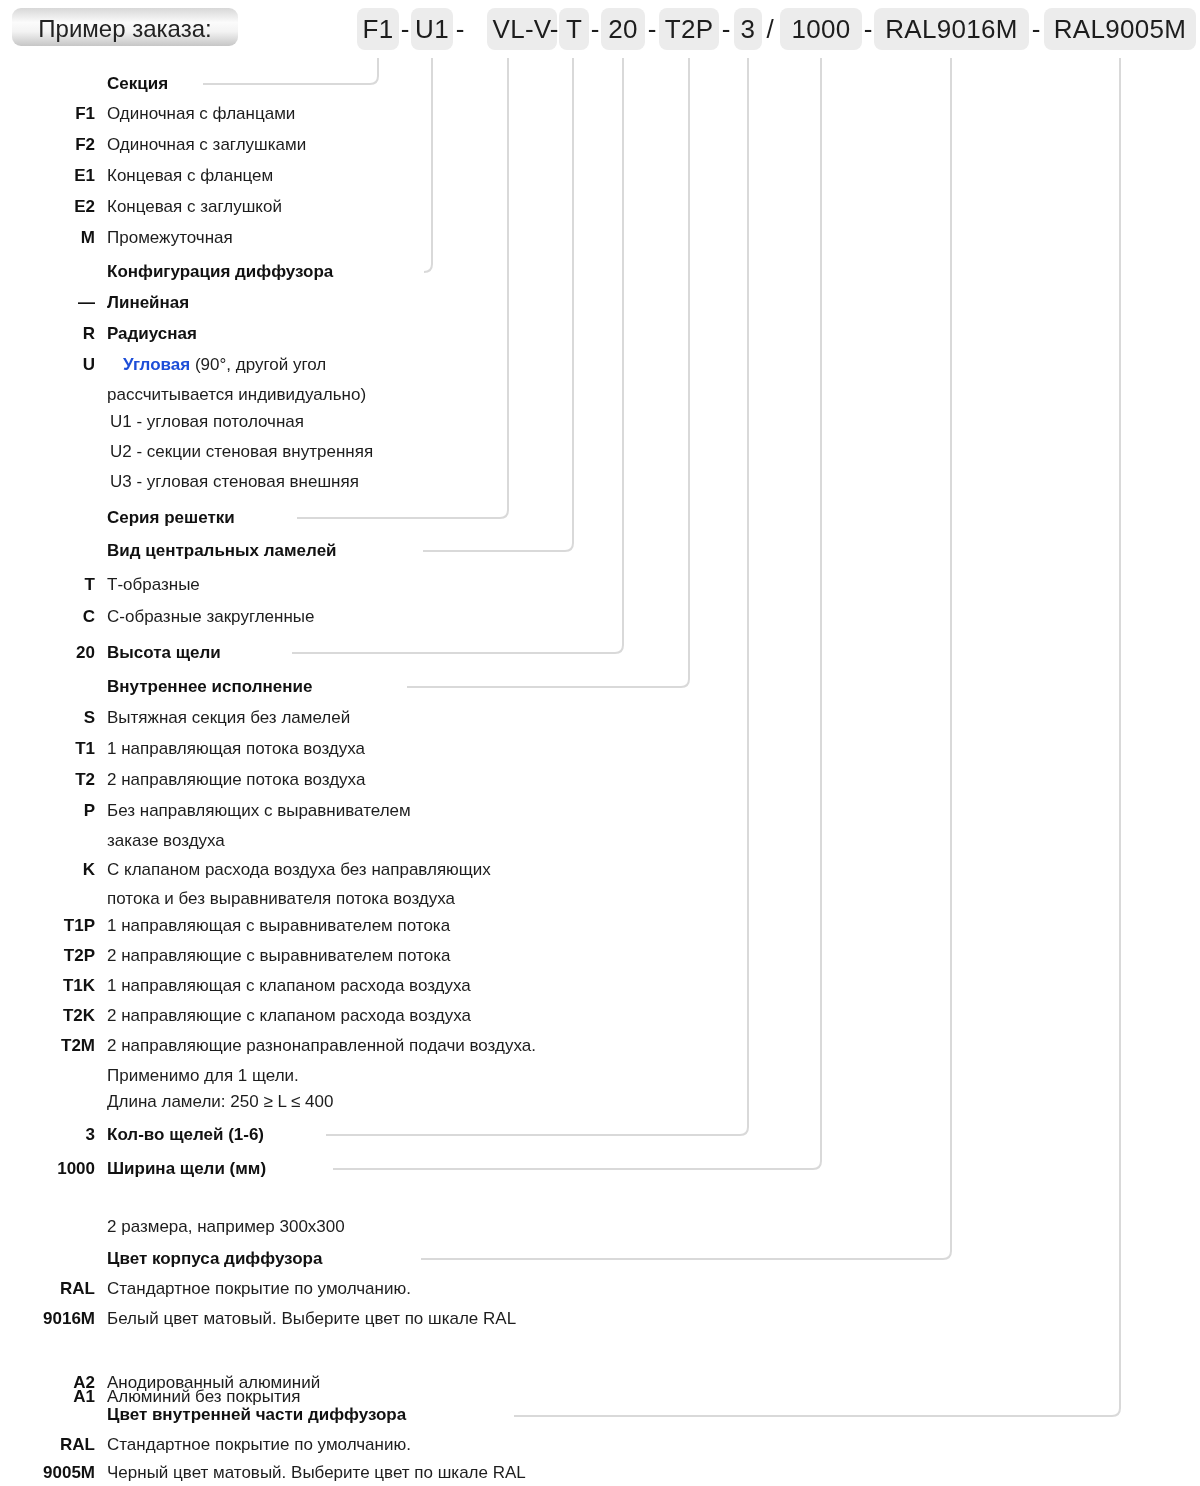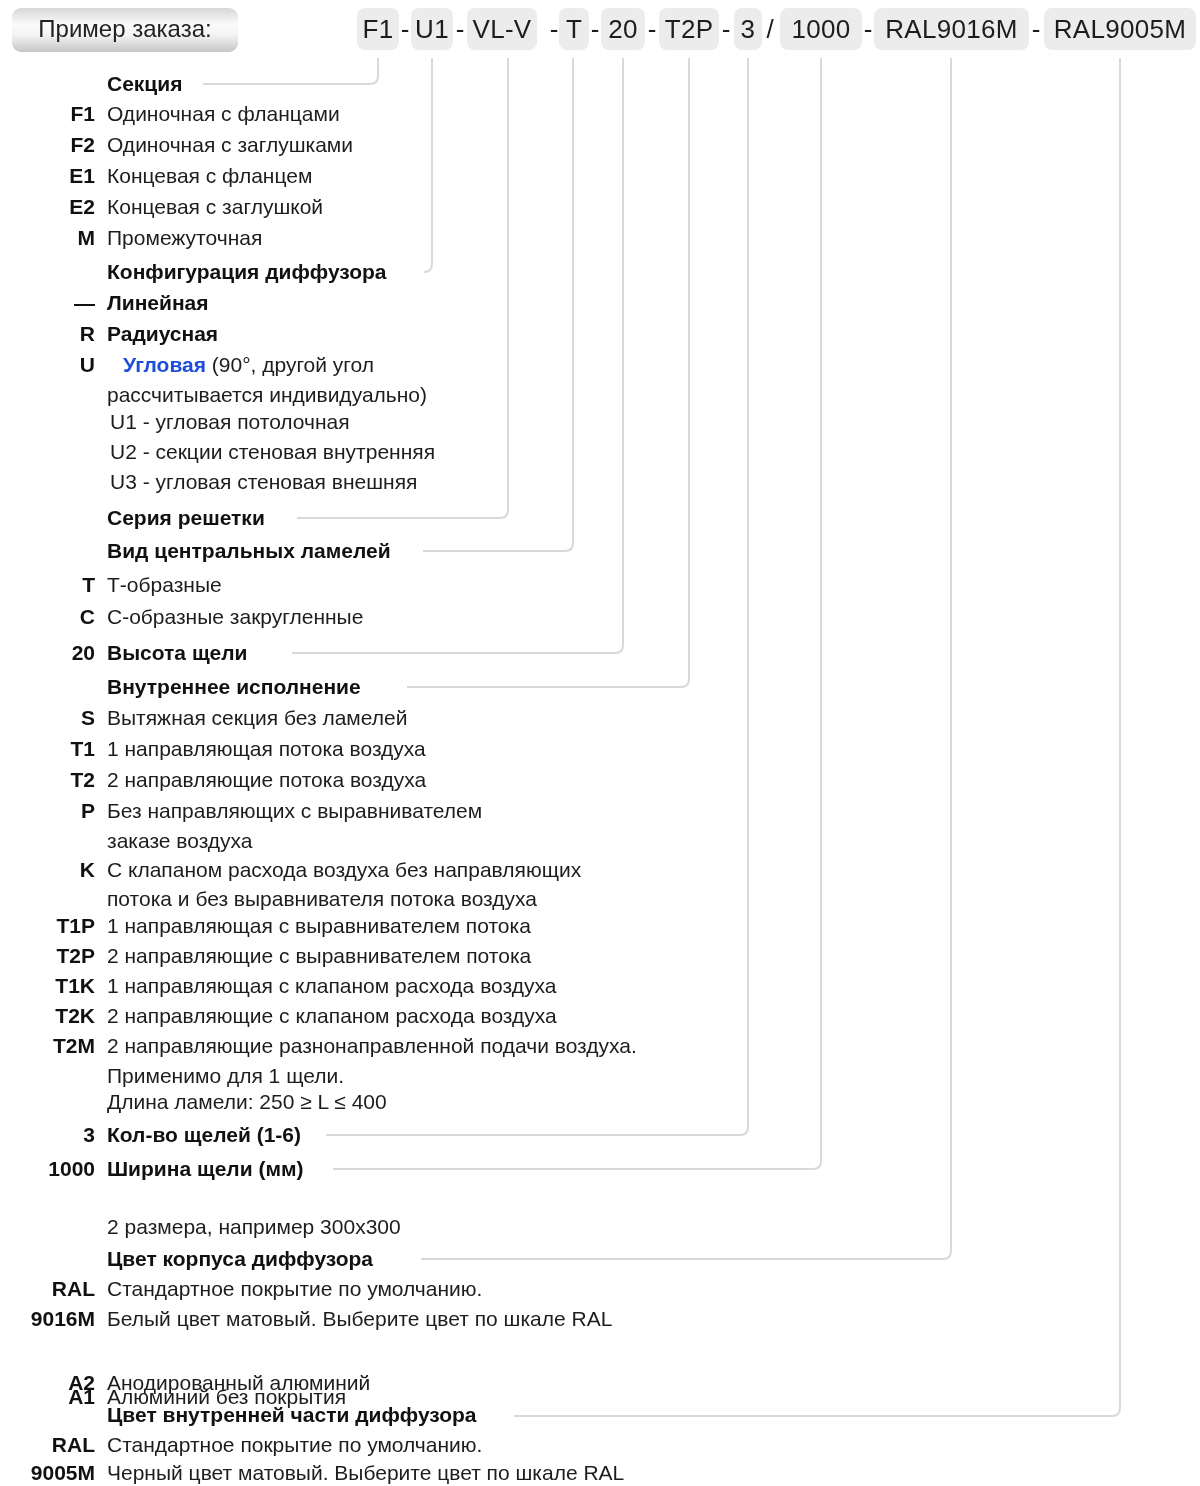--- a/index.html
+++ b/index.html
@@ -7,37 +7,37 @@
     position:relative;
     width:1200px;height:1486px;
     background:#fff;
     font-family:"Liberation Sans", sans-serif;
     color:#1d1d1d;
     overflow:hidden;
   }
   svg.connectors{position:absolute;left:0;top:0;z-index:0;}
   
   .badge{
-    position:absolute;left:12px;top:8px;width:226px;height:44px;
+    position:absolute;left:12px;top:8px;width:226px;height:38px;
     border-radius:9px;
     background:linear-gradient(180deg,#d7d7d7 0%,#fbfbfb 38%,#f3f3f3 62%,#c6c6c6 100%);
     text-align:center;line-height:42px;font-size:24px;color:#222;z-index:2;
   }
   .code-box{
     position:absolute;top:8px;height:42px;z-index:2;
     background:#ececec;border-radius:8px;
     text-align:center;line-height:42px;font-size:26px;color:#1d1d1d;
     letter-spacing:0.3px;
   }
   .code-sep{
     position:absolute;top:8px;height:42px;z-index:2;
     line-height:42px;font-size:26px;color:#1d1d1d;transform:translateX(-50%);
   }
   
-  .row{position:absolute;left:0;width:1200px;height:26px;line-height:26px;font-size:21px;z-index:1;}
+  .row{position:absolute;left:0;width:1200px;height:26px;line-height:26px;font-size:17px;z-index:1;}
   .row .key{
     position:absolute;left:0;top:0;width:95px;
     text-align:right;font-weight:700;color:#111;
   }
   .row .desc{position:absolute;left:107px;top:0;white-space:nowrap;}
   .row .desc b{font-weight:700;color:#1d4ed8;margin-left:16px;}
   .row.hdr .desc{font-weight:700;color:#111;}
   .row.bold-desc .desc{font-weight:700;color:#111;}
   .row.sub .desc{left:110px;}
 </style>
@@ -58,21 +58,21 @@
     <path d="M421 1259 H943 Q951 1259 951 1251 V58"></path>
     <path d="M514 1416 H1112 Q1120 1416 1120 1408 V58"></path>
   </svg>
 
   <div class="badge">Пример заказа:</div>
 
   <span class="code-box" style="left:357px;width:42px">F1</span>
   <span class="code-sep" style="left:405px">-</span>
   <span class="code-box" style="left:411px;width:42px">U1</span>
   <span class="code-sep" style="left:460px">-</span>
-  <span class="code-box" style="left:467px;width:70px">VL-V</span>
+  <span class="code-box" style="left:487px;width:70px">VL-V</span>
   <span class="code-sep" style="left:554px">-</span>
   <span class="code-box" style="left:559px;width:30px">T</span>
   <span class="code-sep" style="left:595px">-</span>
   <span class="code-box" style="left:601px;width:44px">20</span>
   <span class="code-sep" style="left:652px">-</span>
   <span class="code-box" style="left:659px;width:60px">T2P</span>
   <span class="code-sep" style="left:726px">-</span>
   <span class="code-box" style="left:734px;width:28px">3</span>
   <span class="code-sep" style="left:770px">/</span>
   <span class="code-box" style="left:780px;width:82px">1000</span>

